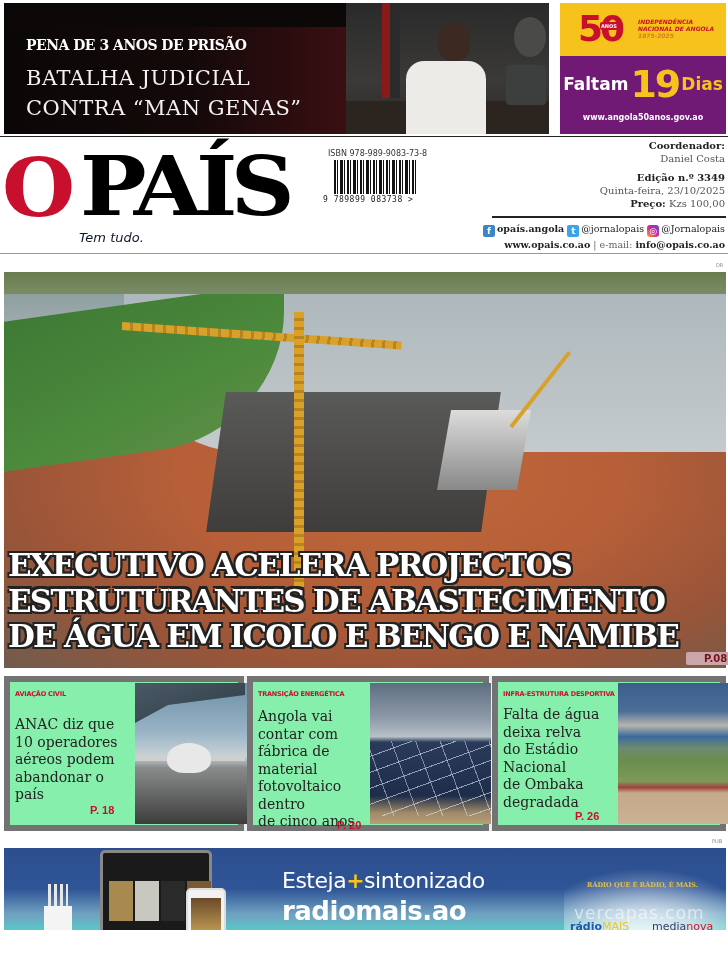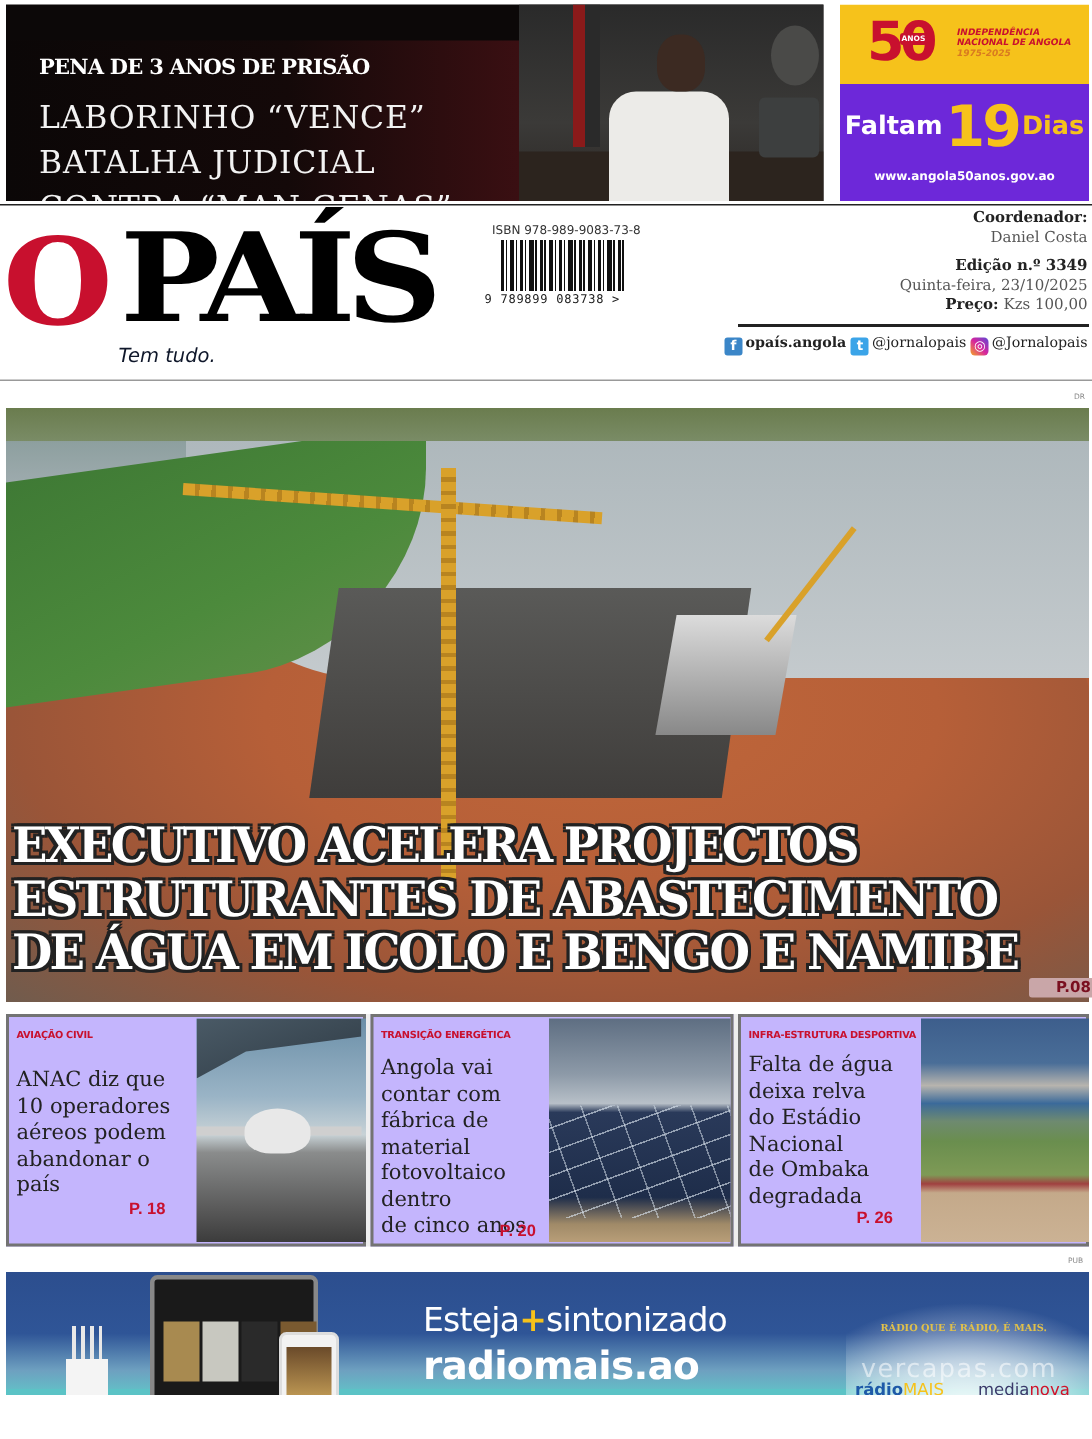--- a/index.html
+++ b/index.html
@@ -23,21 +23,21 @@
   .photo-emblem { position: absolute; left: 168px; top: 14px; width: 32px; height: 40px; background: #4a4a48; border-radius: 50%; }
   .photo-person-head { position: absolute; left: 92px; top: 20px; width: 32px; height: 38px; background: #3c2a22; border-radius: 45% 45% 40% 40%; }
   .photo-person-body { position: absolute; left: 60px; top: 58px; width: 80px; height: 73px; background: #ecebe8; border-radius: 18px 18px 0 0; }
 
   .anniv-ad { position: absolute; left: 560px; top: 3px; width: 166px; height: 131px; overflow: hidden; }
   .anniv-top { height: 53px; background: #f6c21b; position: relative; }
   .anniv-logo { position: absolute; left: 18px; top: 5px; width: 52px; height: 42px; color: #c8102e; font-family: "DejaVu Sans", sans-serif; font-weight: bold; font-size: 36px; line-height: 42px; letter-spacing: -3px; }
   .anniv-logo small { position: absolute; left: 22px; top: 14px; font-size: 5px; letter-spacing: 0; color: #fff; background: #c8102e; padding: 1px; border-radius: 2px; line-height: 6px; }
   .anniv-caption { position: absolute; left: 78px; top: 15px; color: #c8102e; font-family: "DejaVu Sans", sans-serif; font-weight: bold; font-size: 6px; line-height: 7px; font-style: italic; }
   .anniv-caption .yrs { color: #d97a20; }
-  .anniv-bottom { height: 78px; background: #6d28d9; position: relative; }
+  .anniv-bottom { height: 78px; background: #701a75; position: relative; }
   .anniv-count { position: absolute; left: 0; width: 166px; top: 6px; text-align: center; color: #fff; font-family: "DejaVu Sans", sans-serif; font-weight: bold; }
   .anniv-count .w { font-size: 17px; vertical-align: middle; }
   .anniv-count .n { font-size: 38px; color: #f6c21b; vertical-align: middle; letter-spacing: -2px; margin: 0 2px; }
   .anniv-count .d { font-size: 17px; color: #f6c21b; vertical-align: middle; }
   .anniv-url { position: absolute; left: 0; width: 166px; top: 57px; text-align: center; color: #fff; font-family: "DejaVu Sans", sans-serif; font-weight: bold; font-size: 8px; }
 
   
   .rule { position: absolute; height: 1px; background: #444; }
   .logo { position: absolute; left: 0; top: 140px; height: 95px; font-family: "DejaVu Serif", serif; font-weight: bold; }
   .logo-o { position: absolute; left: 2px; top: 8px; color: #c8102e; font-size: 80px; line-height: 80px; letter-spacing: -4px; transform: scaleX(1.05); transform-origin: left; }
@@ -76,21 +76,21 @@
   .hero-crane-mast { position: absolute; left: 290px; top: 40px; width: 10px; height: 280px; background: repeating-linear-gradient(180deg,#d9a12a 0 6px,#b88420 6px 9px); }
   .hero-crane-jib { position: absolute; left: 118px; top: 50px; width: 280px; height: 8px; background: repeating-linear-gradient(90deg,#d9a12a 0 8px,#b88420 8px 11px); transform: rotate(4deg); transform-origin: left; }
   .hero-crane2 { position: absolute; left: 505px; top: 60px; width: 4px; height: 95px; background: #d9a12a; transform: rotate(38deg); transform-origin: bottom; }
 
   .hero-headline { position: absolute; left: 4px; top: 549px; width: 722px; font-family: "DejaVu Serif", serif; font-weight: bold; font-size: 31px; line-height: 34px; color: #fff; letter-spacing: -1.8px;
     text-shadow: -2px -2px 0 #222, 2px -2px 0 #222, -2px 2px 0 #222, 2px 2px 0 #222, 0 2px 0 #222, 0 -2px 0 #222, 2px 0 0 #222, -2px 0 0 #222; padding-left: 4px; transform: scaleY(1.05); }
   .hero .page-tag, .hero-tag { position: absolute; left: 686px; top: 652px; }
 
   
   .stories { position: absolute; left: 4px; top: 676px; width: 722px; height: 155px; background: #eee; }
-  .story { position: absolute; top: 0; height: 155px; background: #c4b5fd; border: 2px solid #737373; }
+  .story { position: absolute; top: 0; height: 155px; background: #86efac; border: 6px solid #737373; }
   .story-kicker { position: absolute; left: 5px; top: 8px; font-family: "DejaVu Sans", sans-serif; font-weight: bold; font-size: 6.5px; color: #c8102e; letter-spacing: -0.2px; white-space: nowrap; }
   .story-title { position: absolute; left: 5px; top: 34px; font-family: "DejaVu Serif", serif; font-size: 14px; line-height: 17.5px; color: #222; }
   .story-page { position: absolute; font-family: Liberation Sans, sans-serif; font-weight: bold; font-size: 11px; color: #c8102e; }
   .story-img { position: absolute; top: 1px; bottom: 1px; }
   .img-plane { background: linear-gradient(180deg,#6b8fa8 0%,#9ab4c6 35%,#c8d2d6 52%,#8a8c8c 60%,#5a5a5a 85%,#3c3c3c 100%); }
   .plane-body { position: absolute; left: 32px; top: 60px; width: 44px; height: 30px; background: #e8e8e8; border-radius: 50% 50% 40% 40%; }
   .plane-wing { position: absolute; left: 0; top: 72px; width: 110px; height: 6px; background: #cfcfcf; }
   .plane-tail { position: absolute; left: 0; top: 0; width: 110px; height: 40px; background: linear-gradient(160deg,#4a5a66,#2e3a44); clip-path: polygon(0 0,100% 0,100% 30%,30% 55%,0 100%); }
   .img-solar { background: linear-gradient(180deg,#5e6e82 0%,#8d9aa8 25%,#b8c0c8 38%,#2a3a5a 42%,#1e2d4a 80%,#a08a68 92%,#b89e78 100%); }
   .solar-grid { position: absolute; left: 0; top: 58px; width: 100%; height: 75px; background: repeating-linear-gradient(160deg, transparent 0 14px, rgba(220,230,240,0.6) 14px 15px), repeating-linear-gradient(70deg, transparent 0 22px, rgba(220,230,240,0.5) 22px 23px); }
@@ -118,21 +118,20 @@
   .ad-logo2 { position: absolute; left: 648px; top: 72px; font-family: "DejaVu Sans", sans-serif; font-size: 11px; color: #3a3a6a; }
   .ad-logo2 .nova { color: #d0132a; }
 </style>
 </head>
 <body>
 
 <div class="top-banner">
   <div class="top-teaser">
     <div class="top-kicker">PENA DE 3 ANOS DE PRISÃO</div>
     <div class="top-headline">
-      <div>LABORINHO “VENCE”</div>
       <div>BATALHA JUDICIAL</div>
       <div>CONTRA “MAN GENAS”</div>
     </div>
     <span class="page-tag">P.10</span>
   </div>
   <div class="top-photo">
     <div class="photo-flag"></div>
     <div class="photo-emblem"></div>
     <div class="photo-desk"></div>
     <div class="photo-chair"></div>
@@ -182,20 +181,26 @@
   <div><b>Preço:</b> <span>Kzs 100,00</span></div>
 </div>
 
 <div class="rule" style="left:492px;top:216px;width:234px;background:#222;height:2px;"></div>
 
 <div class="social">
   <div class="row">
     <span class="sicon fb">f</span><span class="bold">opaís.angola</span>
     <span class="sicon tw">t</span><span>@jornalopais</span>
     <span class="sicon ig">◎</span><span>@Jornalopais</span>
+  </div>
+  <div class="row">
+    <span class="bold">www.opais.co.ao</span>
+    <span class="light"> | </span>
+    <span class="light">e-mail:</span>
+    <span class="bold">info@opais.co.ao</span>
   </div>
 </div>
 
 <div class="rule" style="left:0;top:253px;width:728px;background:#999;"></div>
 <div class="credit" style="left:716px;top:262px;">DR</div>
 
 <div class="hero">
   <div class="hero-dirt"></div>
   <div class="hero-water"></div>
   <div class="hero-grass"></div>

